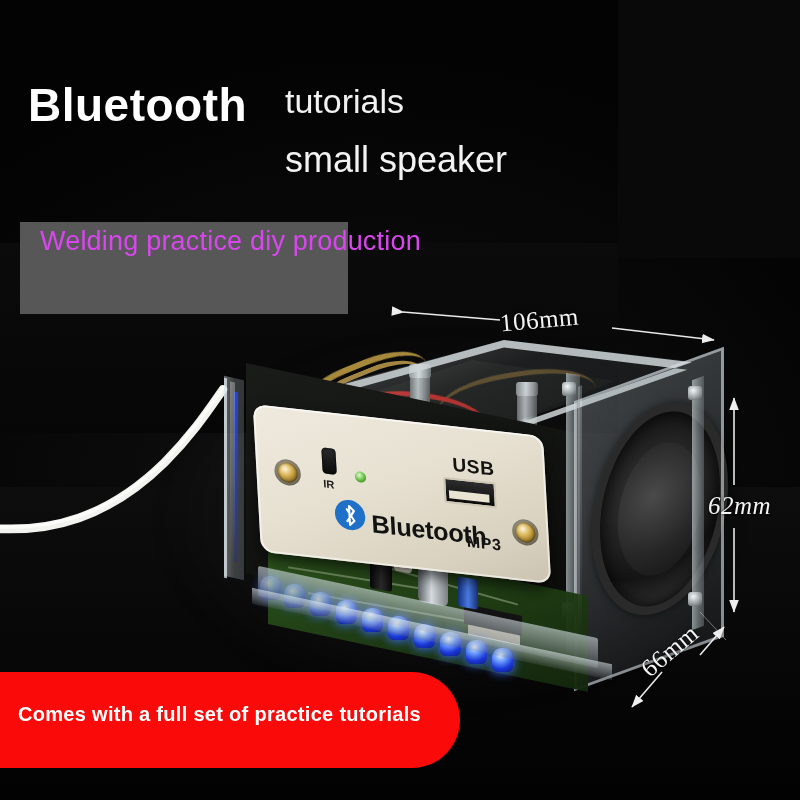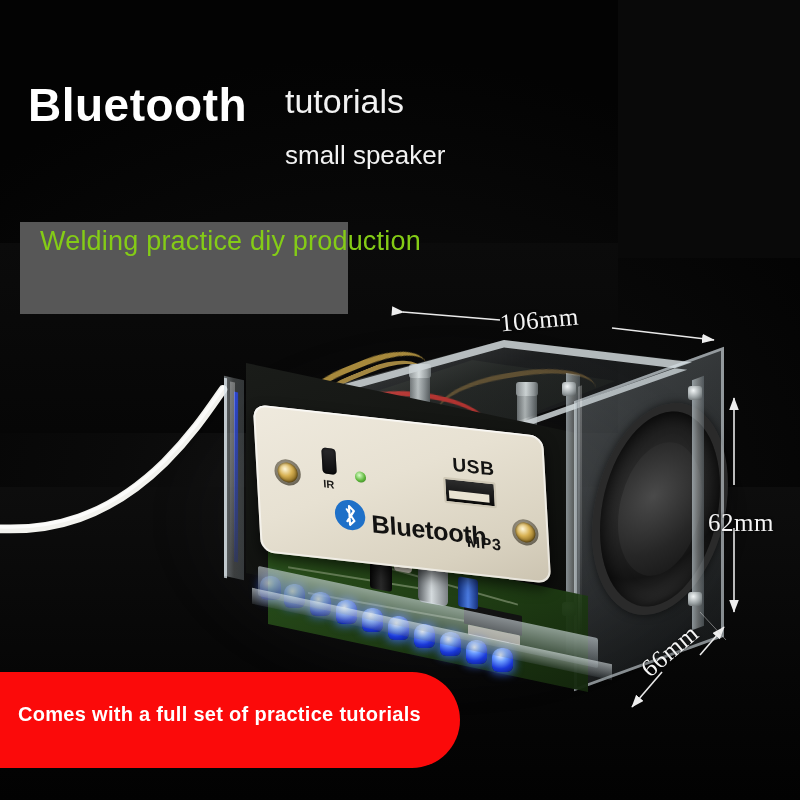--- a/index.html
+++ b/index.html
@@ -19,42 +19,42 @@
   .bg-panel-c{position:absolute;left:0;top:487px;width:800px;height:313px;
       background:linear-gradient(180deg,#0d0d0d 0%,#060606 60%,#020202 100%);}
   .bg-glow{position:absolute;left:150px;top:330px;width:600px;height:380px;
       background:radial-gradient(ellipse at 50% 50%, rgba(60,60,65,.30), rgba(0,0,0,0) 68%);
       filter:blur(14px);}
 
   
   .headline{position:absolute;left:28px;top:82px;color:#fff;font-size:46px;
       font-weight:bold;letter-spacing:.5px;line-height:1;}
   .sub1{position:absolute;left:285px;top:84px;color:#f2f2f2;font-size:34px;line-height:1;}
-  .sub2{position:absolute;left:285px;top:142px;color:#f2f2f2;font-size:26px;line-height:1;}
+  .sub2{position:absolute;left:285px;top:142px;color:#f2f2f2;font-size:36px;line-height:1;}
 
   
   .gray-banner{position:absolute;left:20px;top:222px;width:328px;height:92px;
       background:#575757;}
-  .gb-l1{position:absolute;left:40px;top:226px;color:#84cc16;font-size:27px;
+  .gb-l1{position:absolute;left:40px;top:226px;color:#d946ef;font-size:27px;
       letter-spacing:.2px;white-space:nowrap;}
   .gb-l2{position:absolute;left:40px;top:268px;color:#fff;font-size:27px;
       letter-spacing:.2px;white-space:nowrap;}
 
   
   .red-pill{position:absolute;left:-30px;top:672px;width:490px;height:96px;
       background:#fb0a0a;border-radius:0 52px 52px 0;}
   .red-text{position:absolute;left:18px;top:703px;color:#fff;font-size:20px;
       font-weight:bold;letter-spacing:.3px;white-space:nowrap;}
 
   
   .dim-label{position:absolute;color:#f4f4f4;font-family:"Liberation Serif",serif;
       font-size:25px;letter-spacing:.5px;white-space:nowrap;
       text-shadow:0 0 3px rgba(0,0,0,.9);}
   .dim-106{left:500px;top:306px;transform:rotate(-5deg);}
-  .dim-62{left:708px;top:509px;}
+  .dim-62{left:708px;top:492px;font-style:italic;}
   .dim-66{left:637px;top:637px;transform:rotate(-40deg);}
 
   
   .product{position:absolute;left:0;top:0;width:800px;height:800px;}
 
   
   .cable{position:absolute;left:-10px;top:370px;width:260px;height:170px;}
 
   
   .encl{position:absolute;left:222px;top:340px;width:490px;height:350px;}

